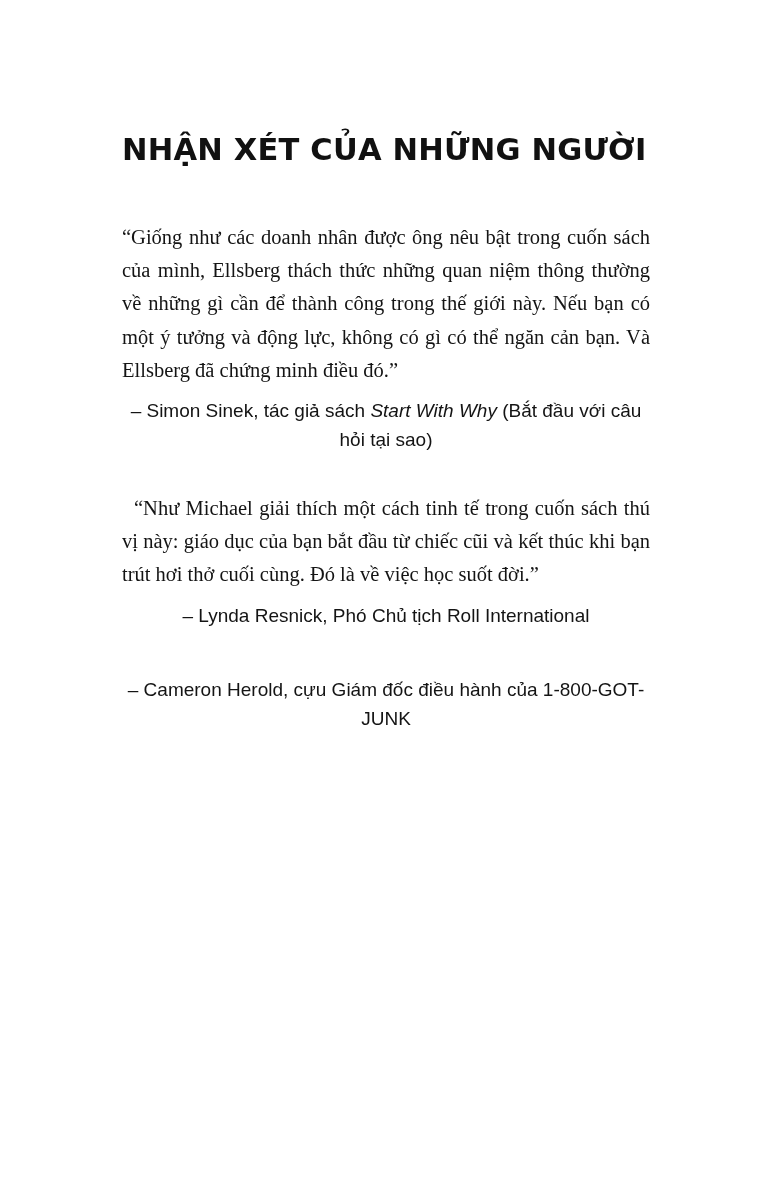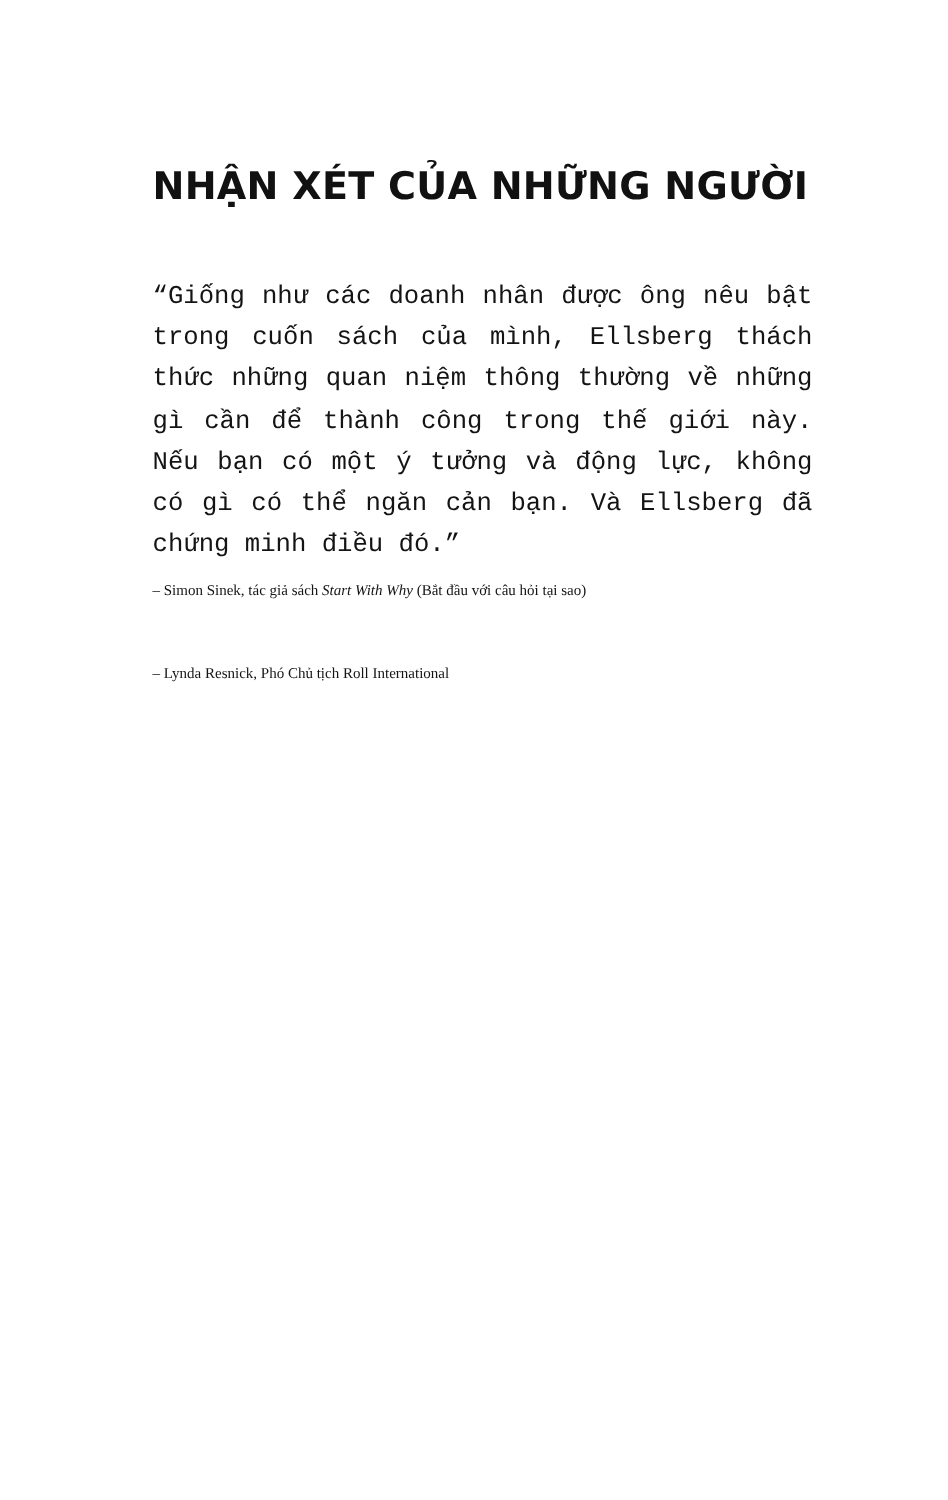--- a/index.html
+++ b/index.html
@@ -40,35 +40,35 @@
   .page-title .line2 {
     display: block;
   }
   .quotes {
     margin-top: 52px;
   }
   .quote-block {
     margin-bottom: 16px;
   }
   .quote-text {
-    font-family: Liberation Mono, monospace;
+    font-family: Liberation Serif, serif;
     font-size: 20.5px;
     line-height: 1.62;
     text-align: justify;
     color: #141414;
     margin: 0;
   }
   .quote-text.indent {
     text-indent: 12px;
   }
   .attribution {
-    font-family: Liberation Serif, serif;
-    font-size: 12px;
+    font-family: Liberation Sans, sans-serif;
+    font-size: 19px;
     line-height: 1.5;
-    text-align: left;
+    text-align: center;
     color: #141414;
     margin: 10px 0 0 0;
   }
   .attribution .title-italic {
     font-style: italic;
   }
   .spacer-1 { height: 22px; }
   .spacer-2 { height: 20px; }
   .spacer-3 { height: 22px; }
 </style>
@@ -85,26 +85,28 @@
     <div class="quotes">
 
       <div class="quote-block">
         <p class="quote-text">“Giống như các doanh nhân được ông nêu bật trong cuốn sách của mình, Ellsberg thách thức những quan niệm thông thường về những gì cần để thành công trong thế giới này. Nếu bạn có một ý tưởng và động lực, không có gì có thể ngăn cản bạn. Và Ellsberg đã chứng minh điều đó.”</p>
         <p class="attribution"><span>– Simon Sinek, tác giả sách </span><span class="title-italic">Start With Why</span><span> (Bắt đầu với câu hỏi tại sao)</span></p>
       </div>
 
       <div class="spacer-1"></div>
 
       <div class="quote-block">
+        <p class="quote-text indent">“Như Michael giải thích một cách tinh tế trong cuốn sách thú vị này: giáo dục của bạn bắt đầu từ chiếc cũi và kết thúc khi bạn trút hơi thở cuối cùng. Đó là về việc học suốt đời.”</p>
         <p class="attribution"><span>– Lynda Resnick, Phó Chủ tịch Roll International</span><span class="title-italic"></span><span></span></p>
       </div>
 
       <div class="spacer-2"></div>
 
       <div class="quote-block">
+        <p class="attribution"><span>– Cameron Herold, cựu Giám đốc điều hành của 1-800-GOT-JUNK</span><span class="title-italic"></span><span></span></p>
       </div>
 
       <div class="spacer-3"></div>
 
       <div class="quote-block">
       </div>
 
     </div>
   </div>
 </div>

